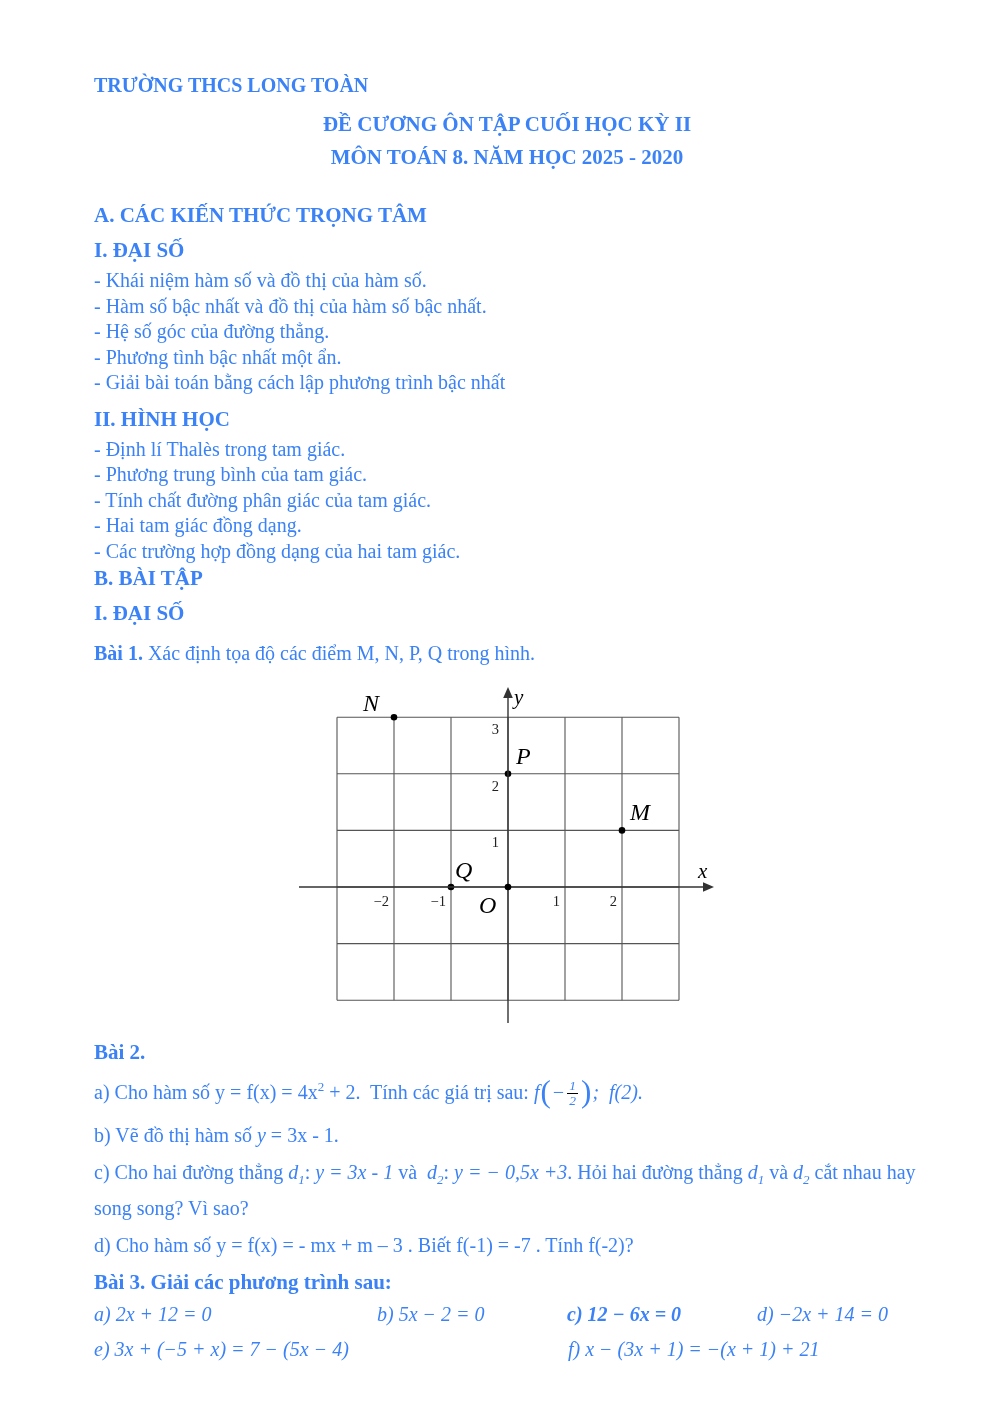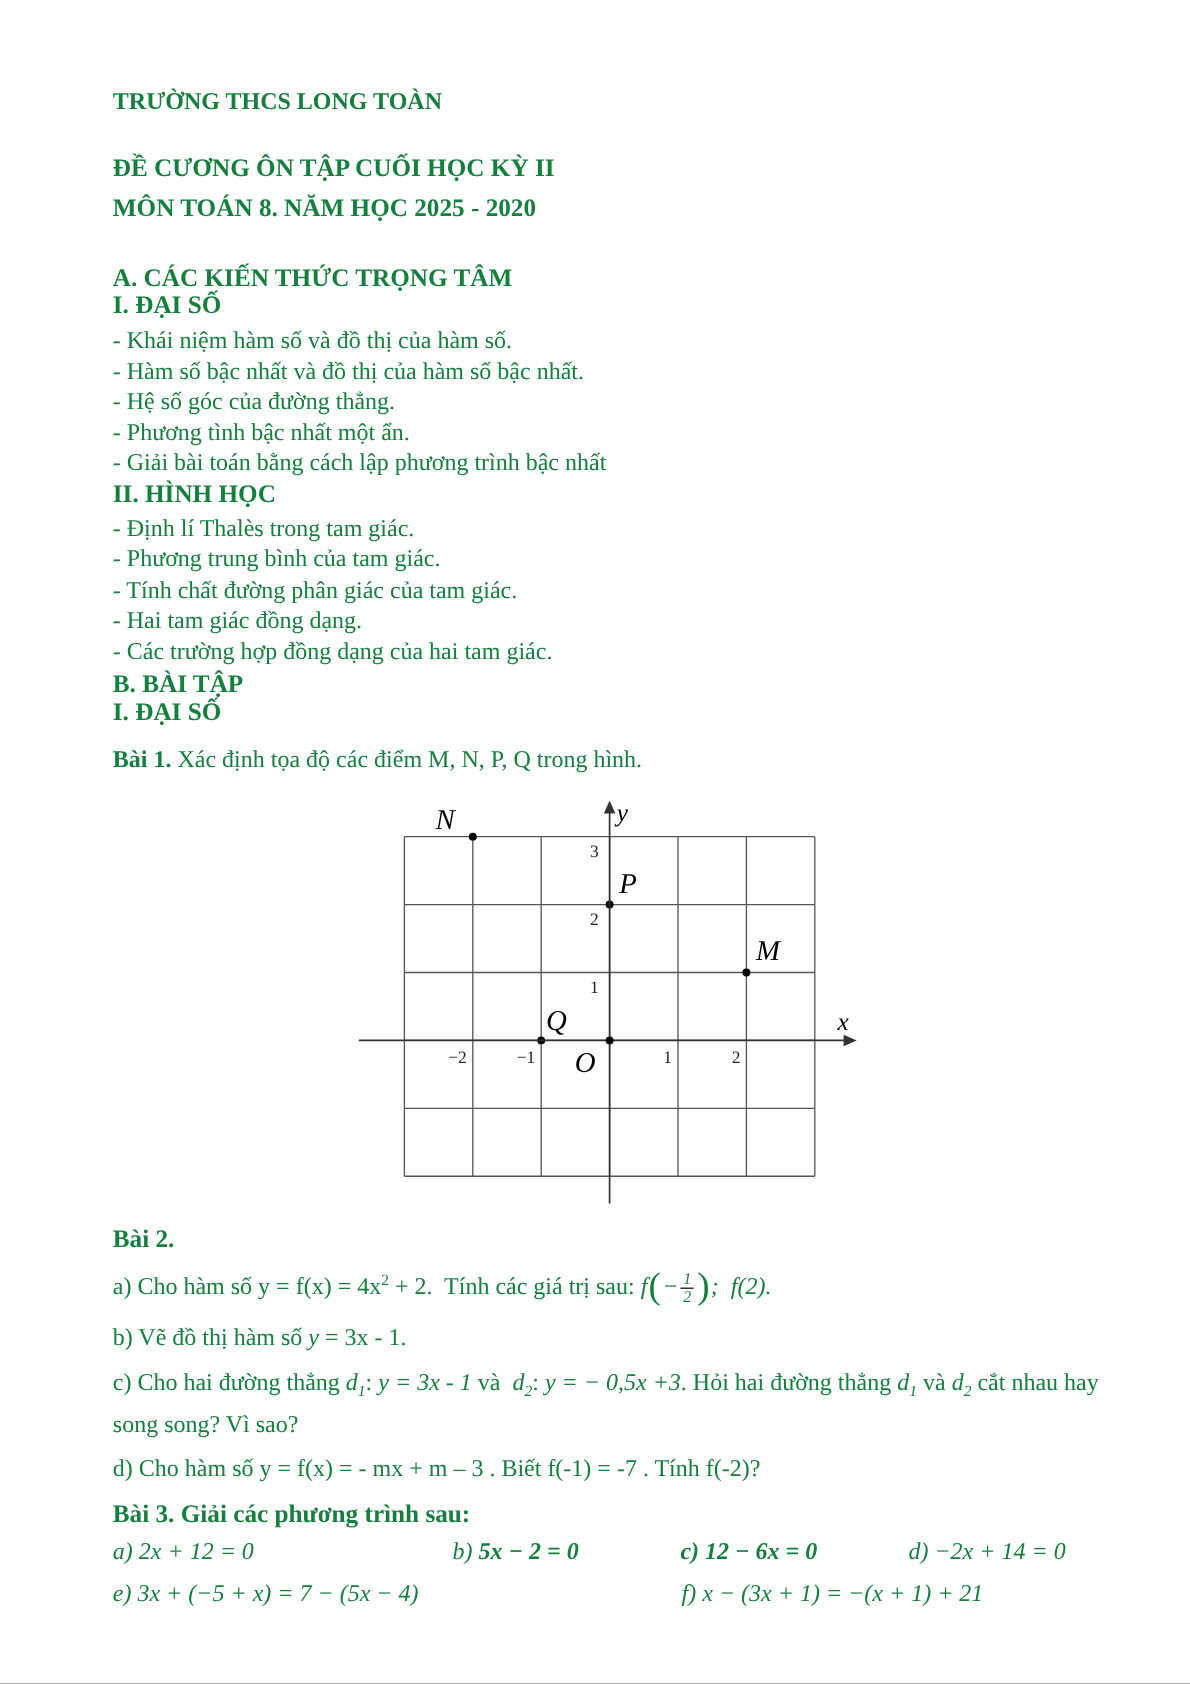--- a/index.html
+++ b/index.html
@@ -1,25 +1,25 @@
 <!DOCTYPE html>
 <html><head>
 <meta charset="utf-8">
 <style>
   html,body{margin:0;padding:0;background:#888;}
   .page{
-    width:992px;height:1403px;background:#ffffff;color:#15803d;
+    width:992px;height:1403px;background:#ffffff;color:#3b82f6;
     font-family:"Liberation Serif","DejaVu Serif",serif;
     font-size:20px;position:relative;box-sizing:border-box;
     padding:74px 72px 0 94px;overflow:hidden;
   }
   .school{font-weight:bold;font-size:20px;line-height:22px;}
-  .doc-title{font-weight:bold;font-size:21px;line-height:33px;margin-top:28px;}
+  .doc-title{text-align:center;font-weight:bold;font-size:21px;line-height:33px;margin-top:12px;}
   .h-main{font-weight:bold;font-size:21px;line-height:23px;margin-top:30px;}
-  .h-sub{font-weight:bold;font-size:21px;line-height:23px;margin-top:0;}
+  .h-sub{font-weight:bold;font-size:21px;line-height:23px;margin-top:12px;}
   .items{margin-top:6px;}
   .items div{line-height:25.5px;}
   .h-b{font-weight:bold;font-size:21px;line-height:24px;margin-top:2px;}
   .bai-line{margin-top:15px;line-height:26px;}
   .bai-label{font-weight:bold;}
   .figure-wrap{margin-left:201px;margin-top:10px;width:430px;height:352px;}
   .para{line-height:28px;margin-top:9px;}
   .para-tall{line-height:28px;margin-top:6px;display:flex;align-items:center;min-height:42px;flex-wrap:wrap;}
   .mi{font-style:italic;}
   .bigp{font-size:31px;font-weight:400;font-style:normal;vertical-align:-4px;line-height:0;padding:0 1px;}
@@ -134,21 +134,21 @@
   <div class="para">
     <span>d)</span><span style="white-space:pre-wrap;"> Cho hàm số y = f(x) = - mx + m – 3 . Biết f(-1) = -7 . Tính f(-2)?</span>
   </div>
 
   <div class="h-sub" style="margin-top:12px;">
     <span>Bài 3.</span><span style="white-space:pre-wrap;"> Giải các phương trình sau:</span>
   </div>
 
   <div class="eq-row">
     <span class="eq-cell w1"><span>a)</span><span style="white-space:pre-wrap;"> 2x + 12 = 0</span></span>
-    <span class="eq-cell w2"><span>b)</span><span style="white-space:pre-wrap;font-weight:bold;"> 5x − 2 = 0</span></span>
+    <span class="eq-cell w2"><span>b)</span><span style="white-space:pre-wrap;"> 5x − 2 = 0</span></span>
     <span class="eq-cell w3"><span>c)</span><span style="white-space:pre-wrap;"> 12 − 6x = 0</span></span>
     <span class="eq-cell"><span>d)</span><span style="white-space:pre-wrap;"> −2x + 14 = 0</span></span>
   </div>
   <div class="eq-row">
     <span class="eq-cell we"><span>e)</span><span style="white-space:pre-wrap;"> 3x + (−5 + x) = 7 − (5x − 4)</span></span>
     <span class="eq-cell"><span>f)</span><span style="white-space:pre-wrap;"> x − (3x + 1) = −(x + 1) + 21</span></span>
   </div>
 
 </div>
 

